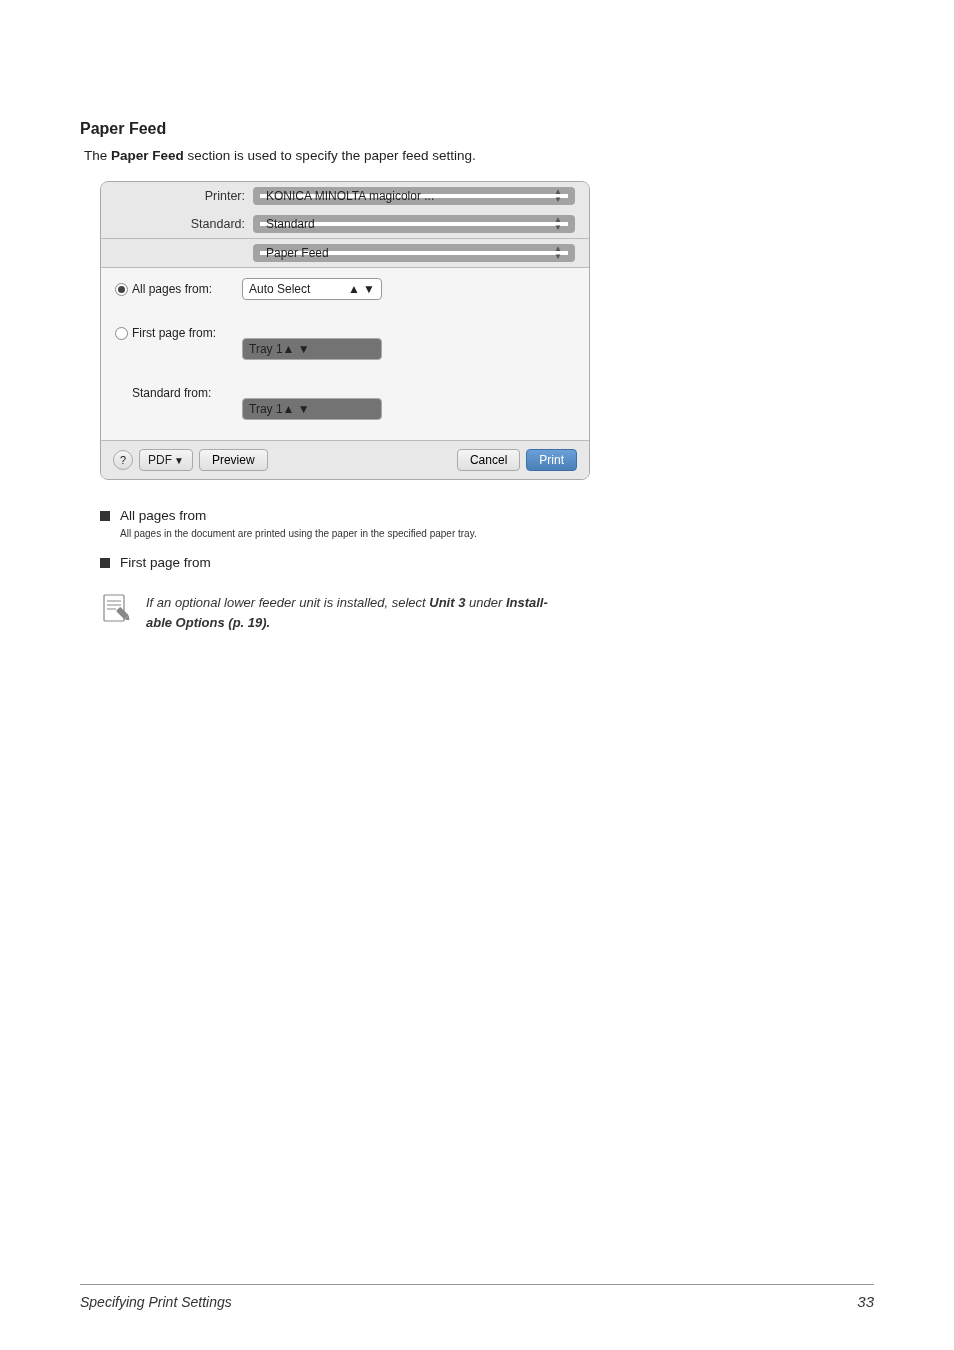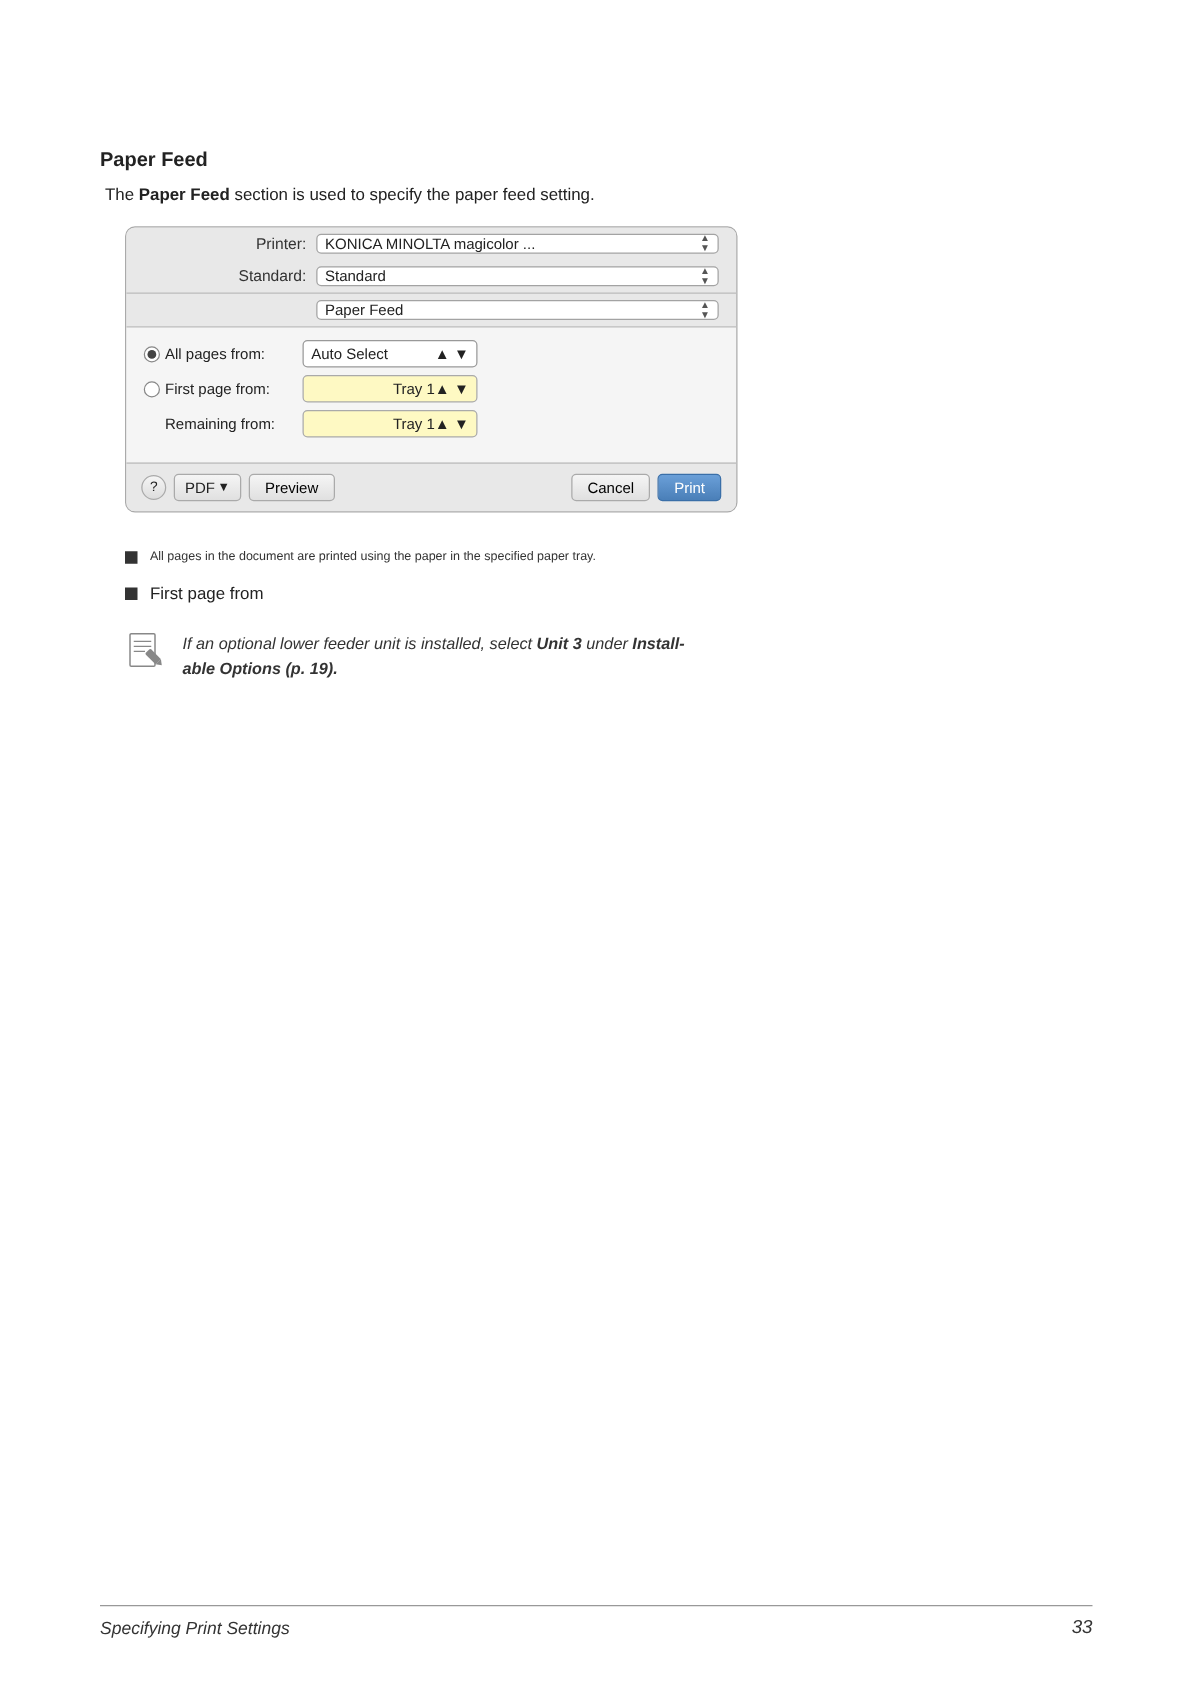--- a/index.html
+++ b/index.html
@@ -58,21 +58,21 @@
       min-width: 130px;
       font-size: 12.5px;
       color: #333;
       margin-right: 8px;
     }
 
     .dialog-select {
       display: flex;
       align-items: center;
       background: #fff;
-      border: 1px solid #a3a3a3;
+      border: 7px solid #a3a3a3;
       border-radius: 4px;
       padding: 2px 6px;
       font-size: 12px;
       flex: 1;
       justify-content: space-between;
       height: 16px;
     }
 
     .dialog-select .stepper {
       display: flex;
@@ -110,28 +110,29 @@
       padding: 2px 6px;
       font-size: 12px;
       width: 140px;
       justify-content: space-between;
       height: 22px;
     }
 
     .options-select-gray {
       display: flex;
       align-items: center;
-      background: #fef9c3;
+      background: #737373;
       border: 1px solid #aaa;
       border-radius: 4px;
       padding: 2px 6px;
       font-size: 12px;
       width: 140px;
-      justify-content: flex-end;
+      justify-content: flex-start;
       height: 22px;
+      margin-top: 32px;
     }
 
     
     .dialog-bottom {
       border-top: 1px solid #bbb;
       background: #e8e8e8;
       display: flex;
       align-items: center;
       padding: 8px 12px;
       gap: 6px;
@@ -360,21 +361,21 @@
           <span>Tray 1</span>
           <div class="stepper">
             <span>▲</span>
             <span>▼</span>
           </div>
         </div>
       </div>
 
       <div class="options-row">
         <div style="min-width:13px"></div>
-        <span class="radio-label">Remaining from:</span>
+        <span class="radio-label">Standard from:</span>
         <div class="options-select-gray">
           <span>Tray 1</span>
           <div class="stepper">
             <span>▲</span>
             <span>▼</span>
           </div>
         </div>
       </div>
     </div>
 
@@ -389,20 +390,21 @@
       <button class="btn">Cancel</button>
       <button class="btn-print">Print</button>
     </div>
   </div>
 
   <div class="bullet-list">
 
     <div class="bullet-item">
       <div class="bullet-square"></div>
       <div class="bullet-content">
+        <div class="bullet-title">All pages from</div>
         <div class="bullet-desc">All pages in the document are printed using the paper in the specified paper tray.</div>
       </div>
     </div>
 
     <div class="bullet-item">
       <div class="bullet-square"></div>
       <div class="bullet-content">
         <div class="bullet-title">First page from</div>
       </div>
     </div>

